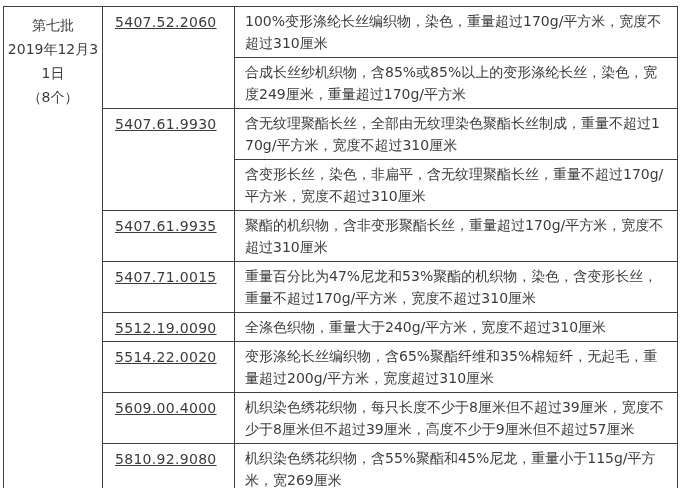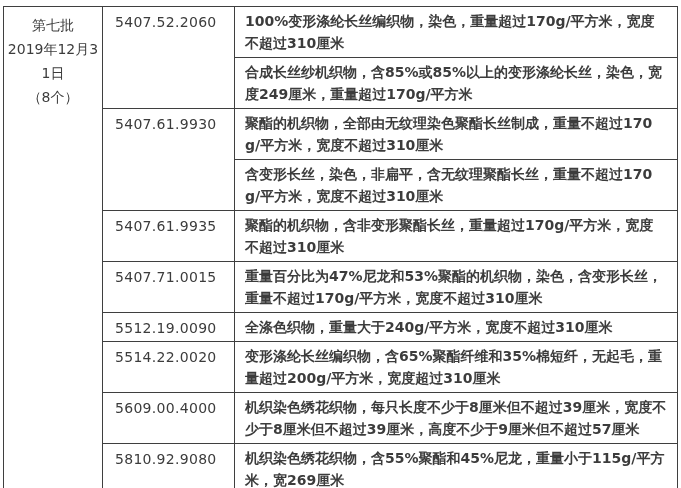--- a/index.html
+++ b/index.html
@@ -34,25 +34,25 @@
   td.batch-cell {
     text-align: center;
     padding: 6px 3px 4px 3px;
     line-height: 24px;
   }
   td.code-cell {
     padding: 5px 6px 3px 12px;
     line-height: 20px;
     letter-spacing: 0.3px;
     word-break: normal;
+    text-decoration: underline;
   }
   td.desc-cell {
     padding: 3px 10px 3px 10px;
     line-height: 22px;
-    font-weight: bold;
   }
 </style>
 </head>
 <body>
 
 <div class="page">
   <table class="tariff-table">
     <colgroup>
       <col style="width:99px">
       <col style="width:132px">
@@ -66,21 +66,21 @@
             <div>（8个）</div>
           </td>
           <td class="code-cell" rowspan="2">5407.52.2060</td>
           <td class="desc-cell">100%变形涤纶长丝编织物，染色，重量超过170g/平方米，宽度不超过310厘米</td>
         </tr>
         <tr>
           <td class="desc-cell">合成长丝纱机织物，含85%或85%以上的变形涤纶长丝，染色，宽度249厘米，重量超过170g/平方米</td>
         </tr>
         <tr>
           <td class="code-cell" rowspan="2">5407.61.9930</td>
-          <td class="desc-cell">聚酯的机织物，全部由无纹理染色聚酯长丝制成，重量不超过170g/平方米，宽度不超过310厘米</td>
+          <td class="desc-cell">含无纹理聚酯长丝，全部由无纹理染色聚酯长丝制成，重量不超过170g/平方米，宽度不超过310厘米</td>
         </tr>
         <tr>
           <td class="desc-cell">含变形长丝，染色，非扁平，含无纹理聚酯长丝，重量不超过170g/平方米，宽度不超过310厘米</td>
         </tr>
         <tr>
           <td class="code-cell" rowspan="1">5407.61.9935</td>
           <td class="desc-cell">聚酯的机织物，含非变形聚酯长丝，重量超过170g/平方米，宽度不超过310厘米</td>
         </tr>
         <tr>
           <td class="code-cell" rowspan="1">5407.71.0015</td>

